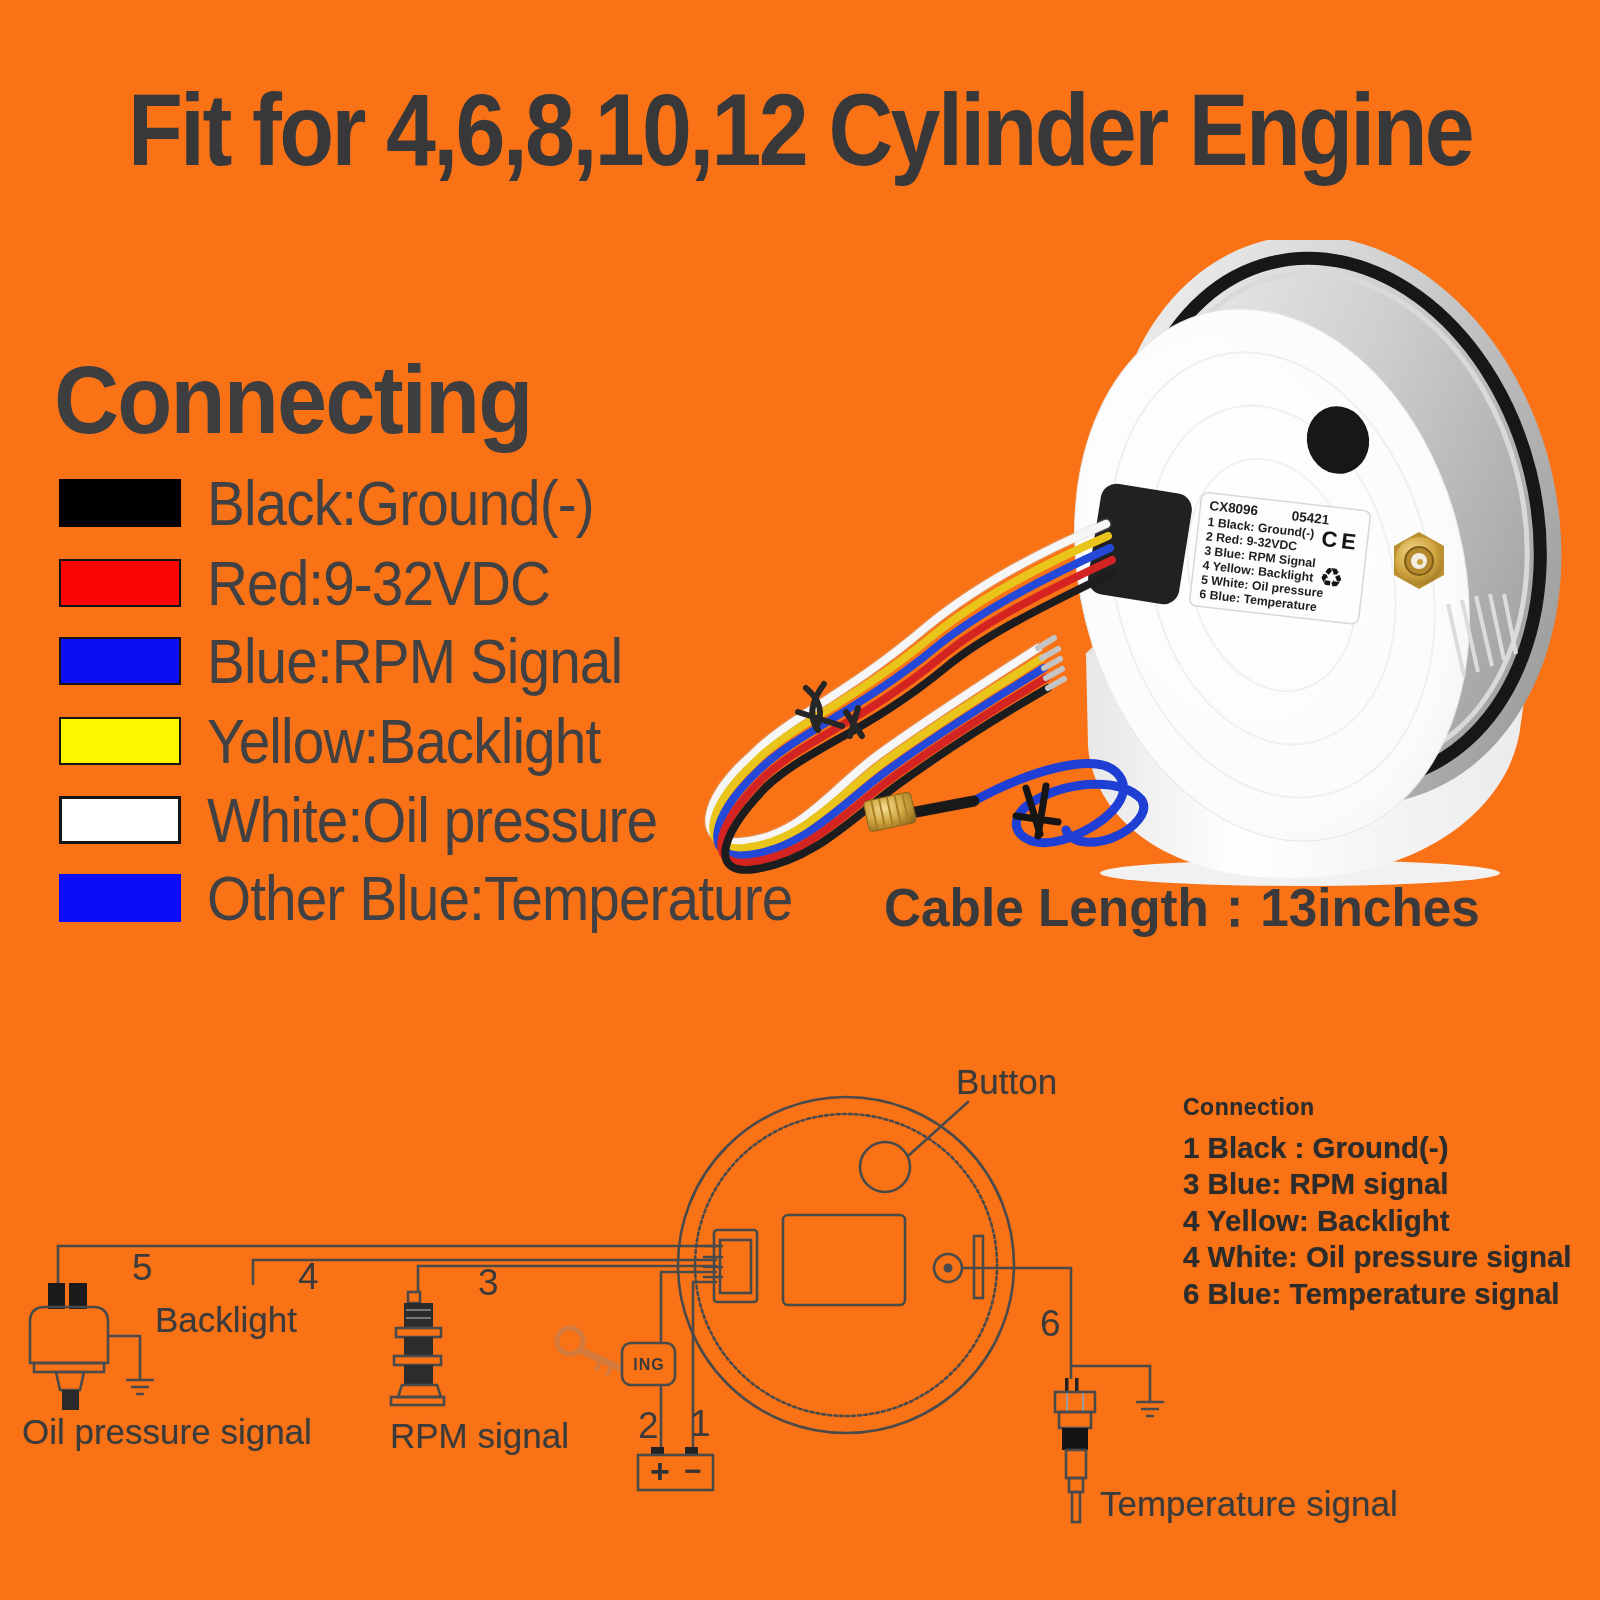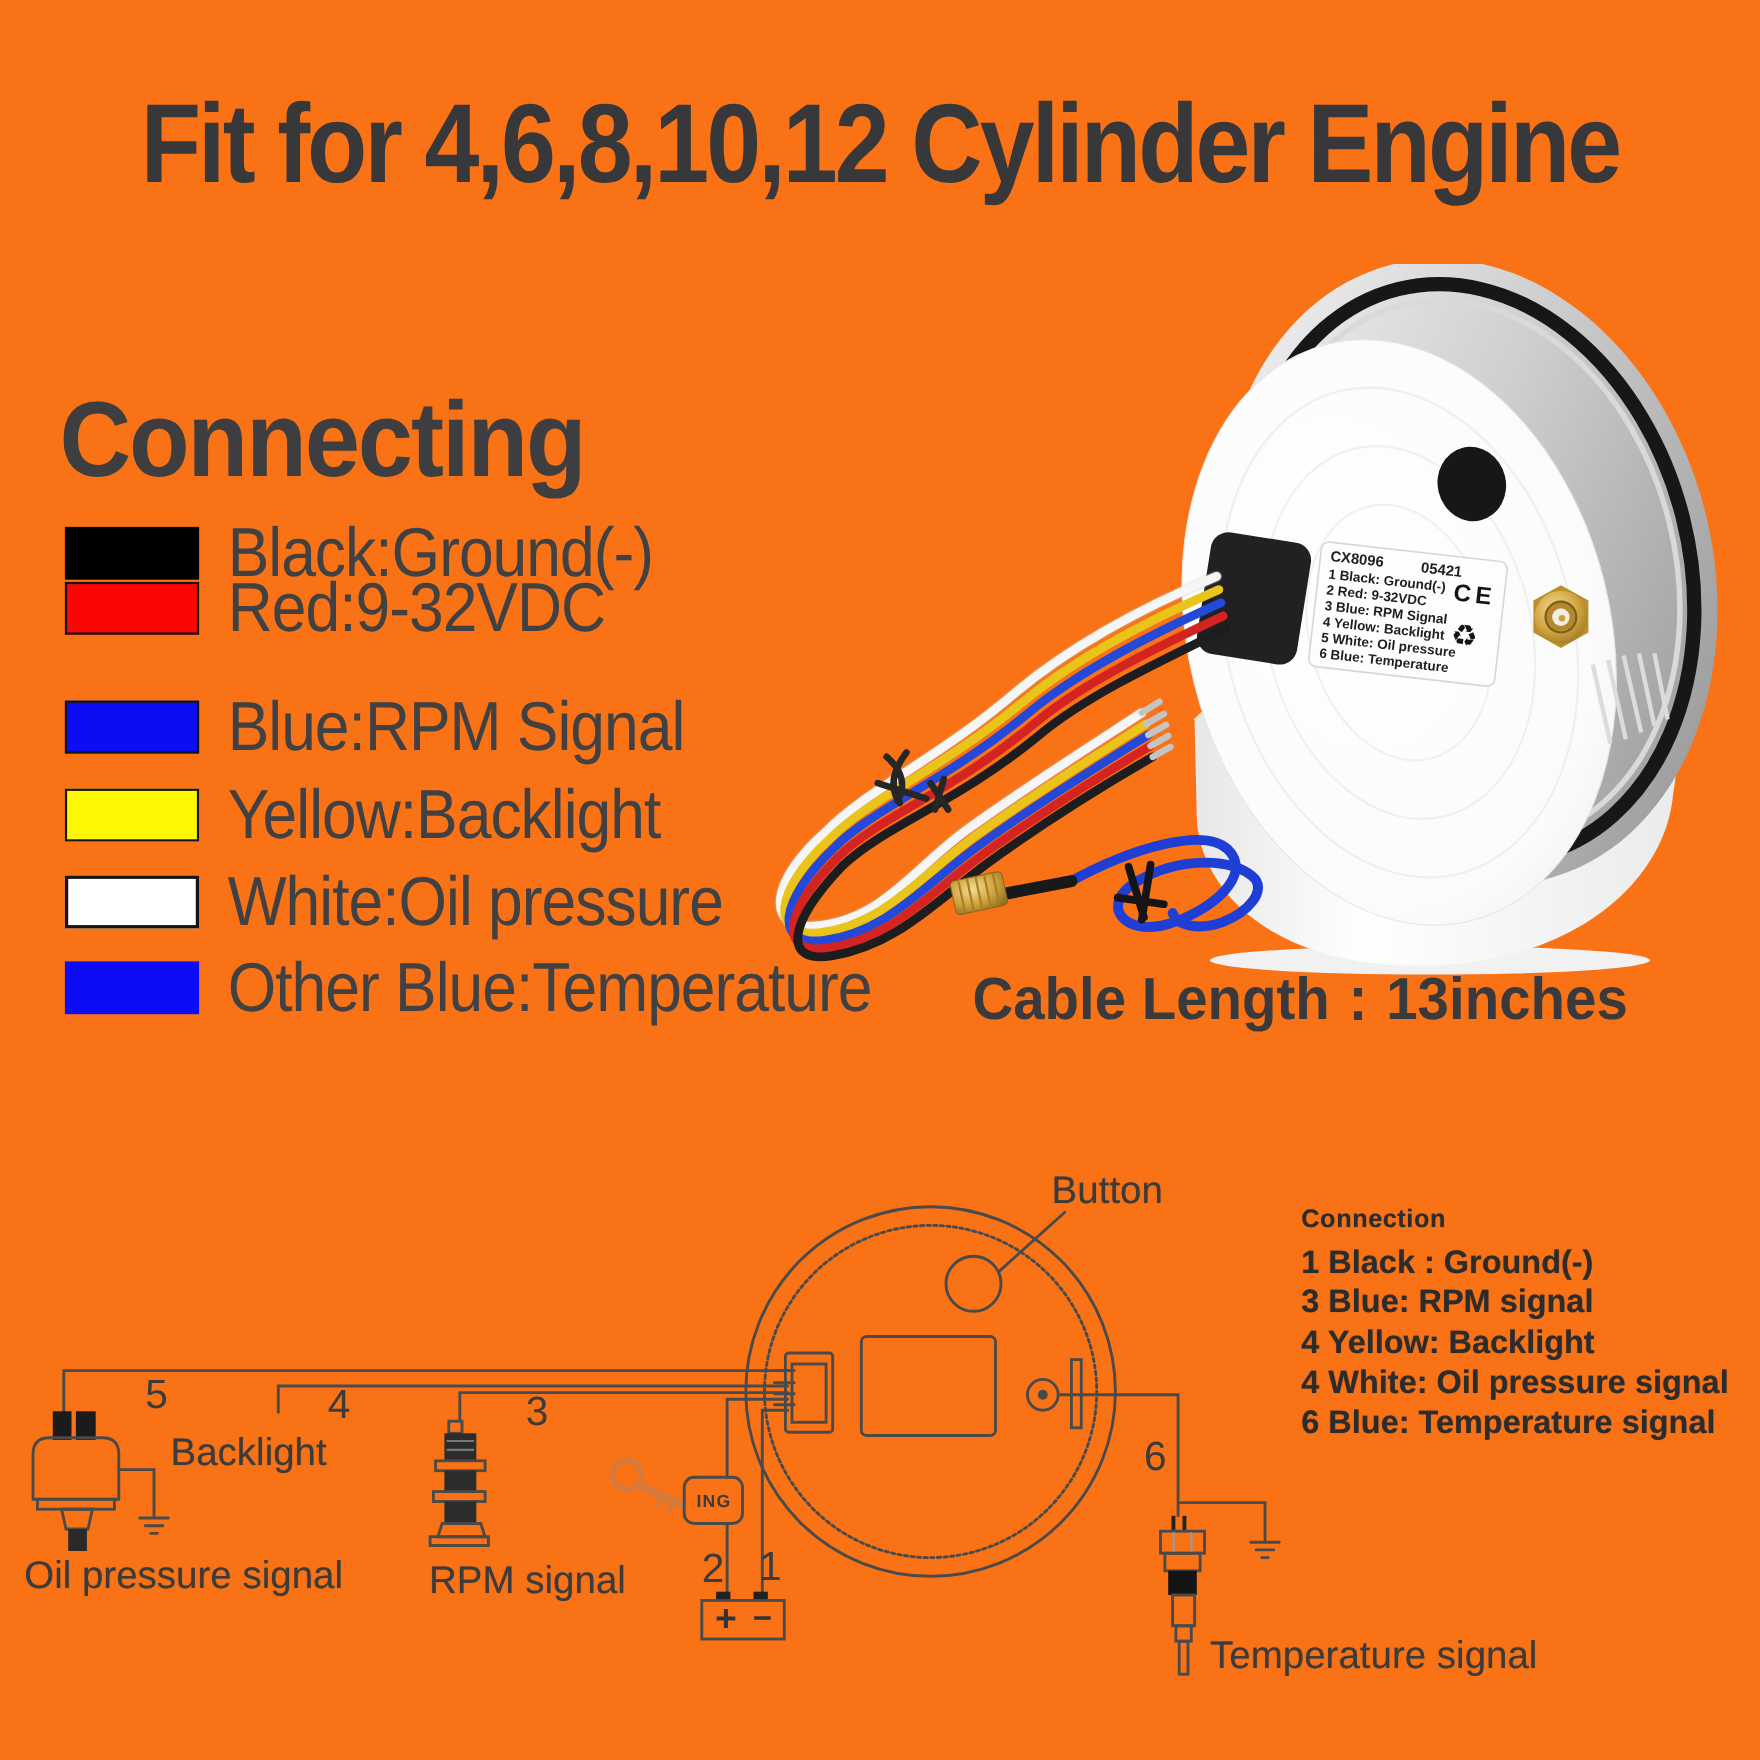--- a/index.html
+++ b/index.html
@@ -7,21 +7,21 @@
          font-family:"Liberation Sans",sans-serif;padding-left:44px;}
   
   .title{position:absolute;top:72px;left:0;width:1600px;text-align:center;
          font-size:102px;font-weight:700;color:#38383a;letter-spacing:-3px;
          transform:scaleX(.88);white-space:nowrap;}
   
   .connecting-heading{position:absolute;left:54px;top:344px;font-size:97px;font-weight:700;
          color:#3e3e40;letter-spacing:-2px;transform-origin:left center;transform:scaleX(.93);}
   .legend{position:absolute;left:0;top:0;width:1468px;height:1600px;pointer-events:none;}
   .legend-row{position:absolute;left:59px;display:flex;align-items:center;height:50px;}
-  .legend-row.r1{top:478px}.legend-row.r2{top:528px}.legend-row.r3{top:636px}
+  .legend-row.r1{top:478px}.legend-row.r2{top:558px}.legend-row.r3{top:636px}
   .legend-row.r4{top:716px}.legend-row.r5{top:795px}.legend-row.r6{top:873px}
   .swatch{width:122px;height:48px;flex:none;box-sizing:border-box;}
   .legend-row.r2 .swatch,.legend-row.r3 .swatch,.legend-row.r4 .swatch{border:2px solid #141414;}
   .legend-row.r5 .swatch{border:3px solid #141414;}
   .legend-label{margin-left:26px;font-size:63px;color:#414144;letter-spacing:-1px;
          white-space:nowrap;transform-origin:left center;transform:scaleX(.9);}
   
   .cable-length{position:absolute;left:884px;top:872px;font-size:54px;font-weight:700;
          color:#3a3a3c;letter-spacing:0;transform-origin:left center;transform:scaleX(.95);}
   

